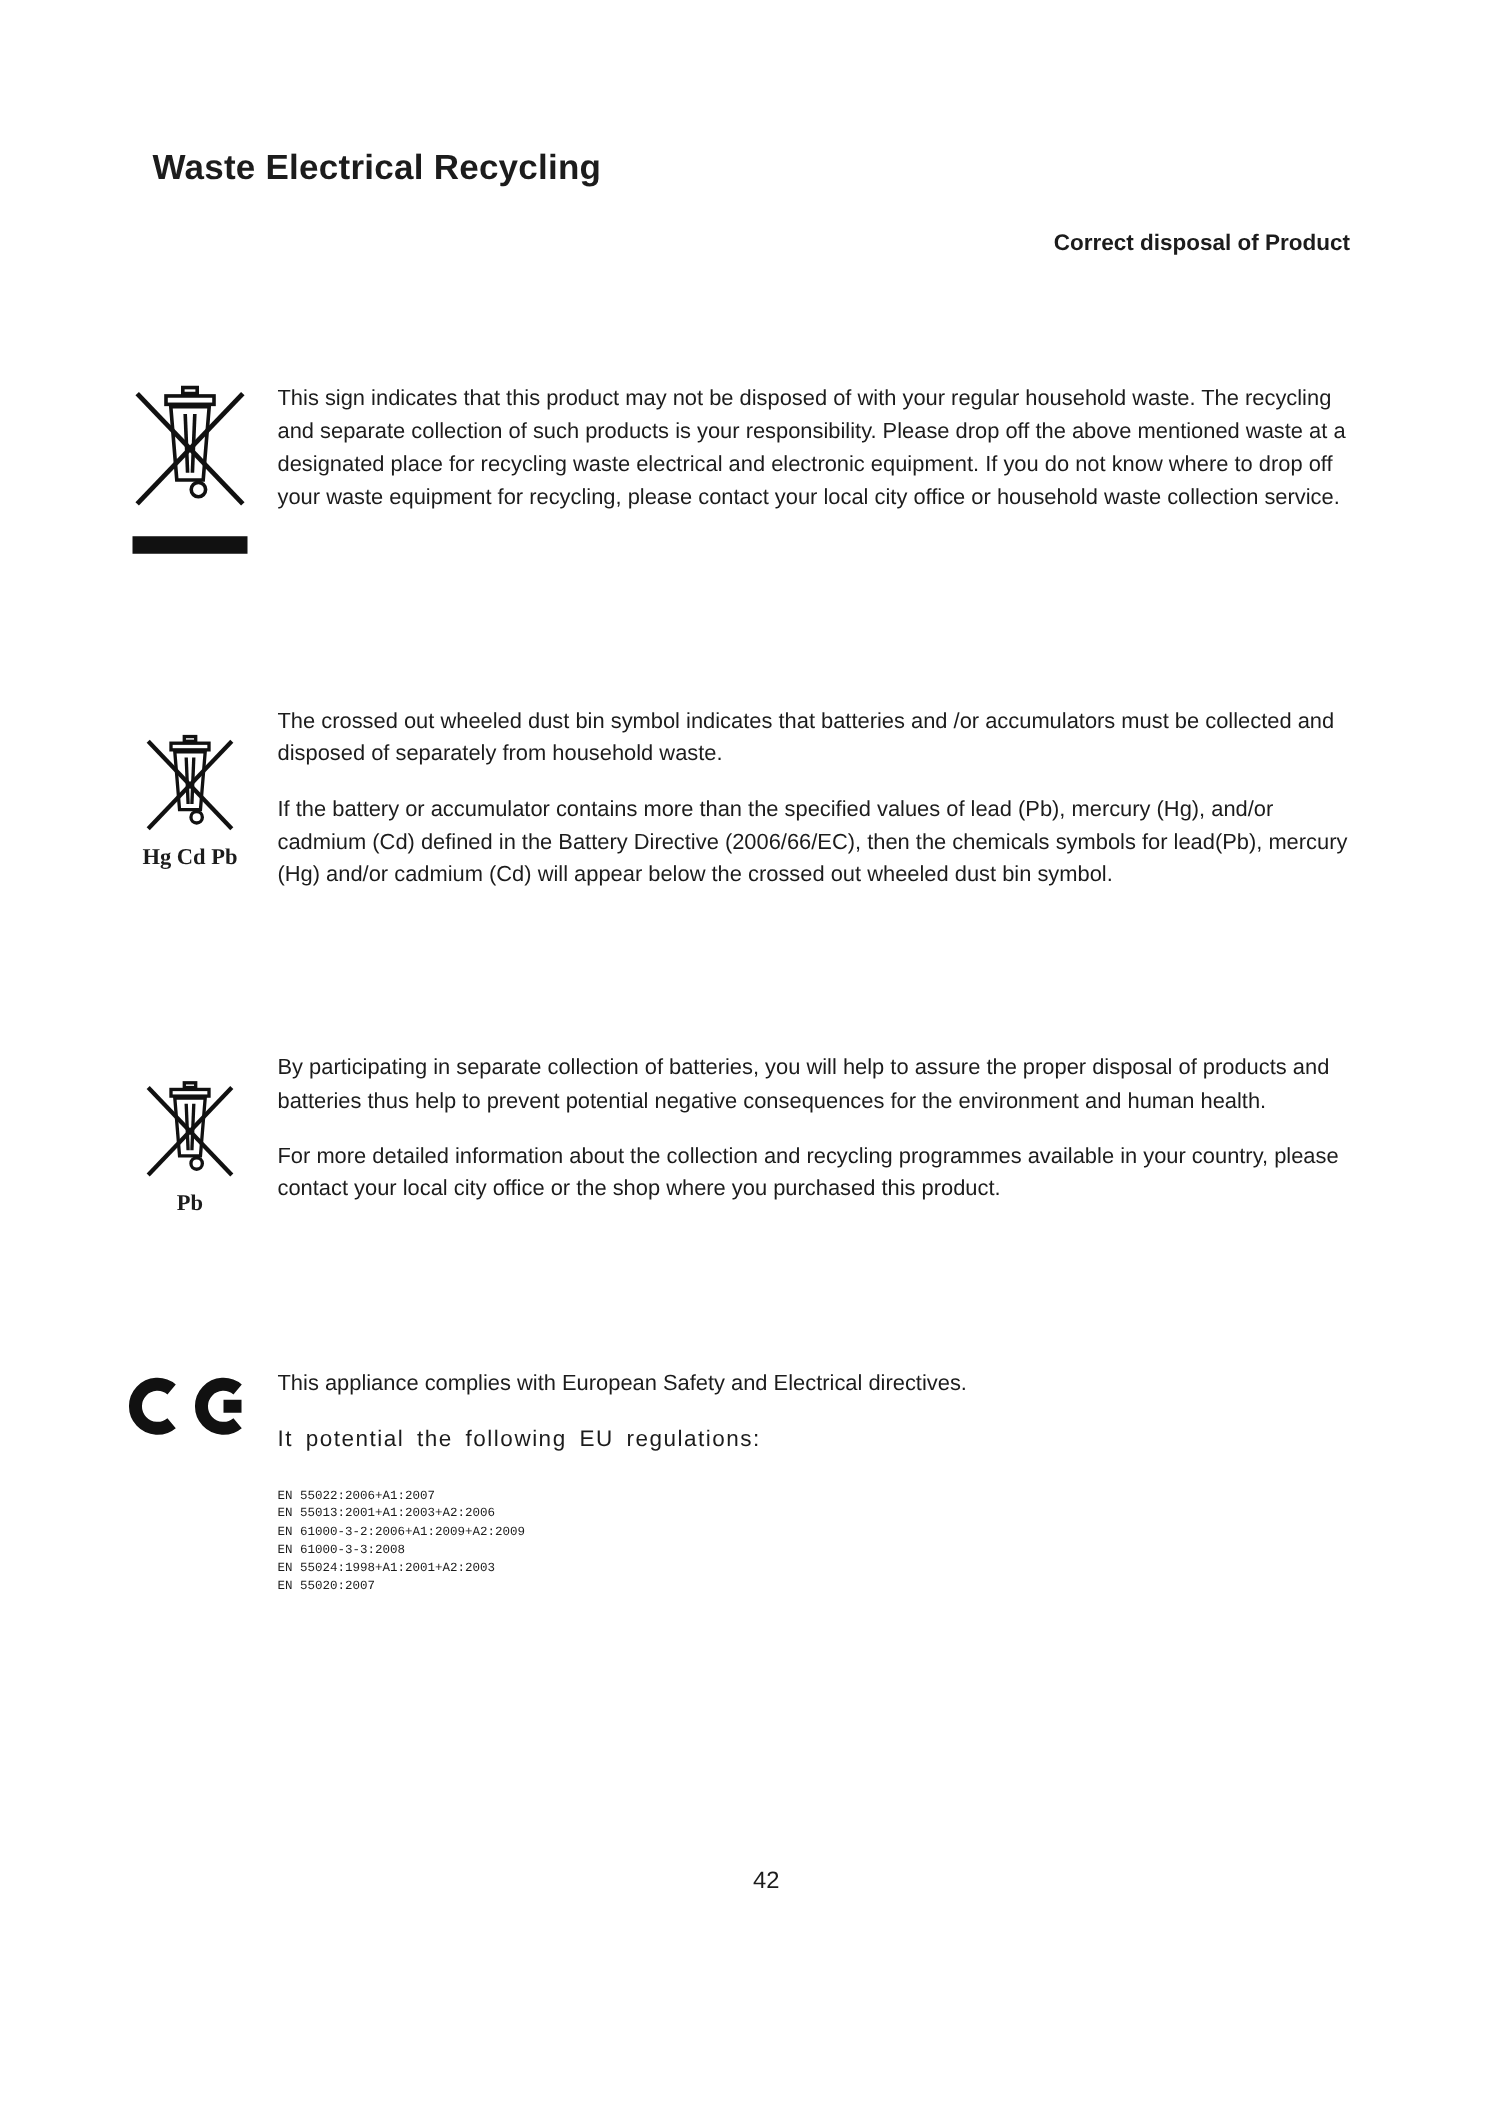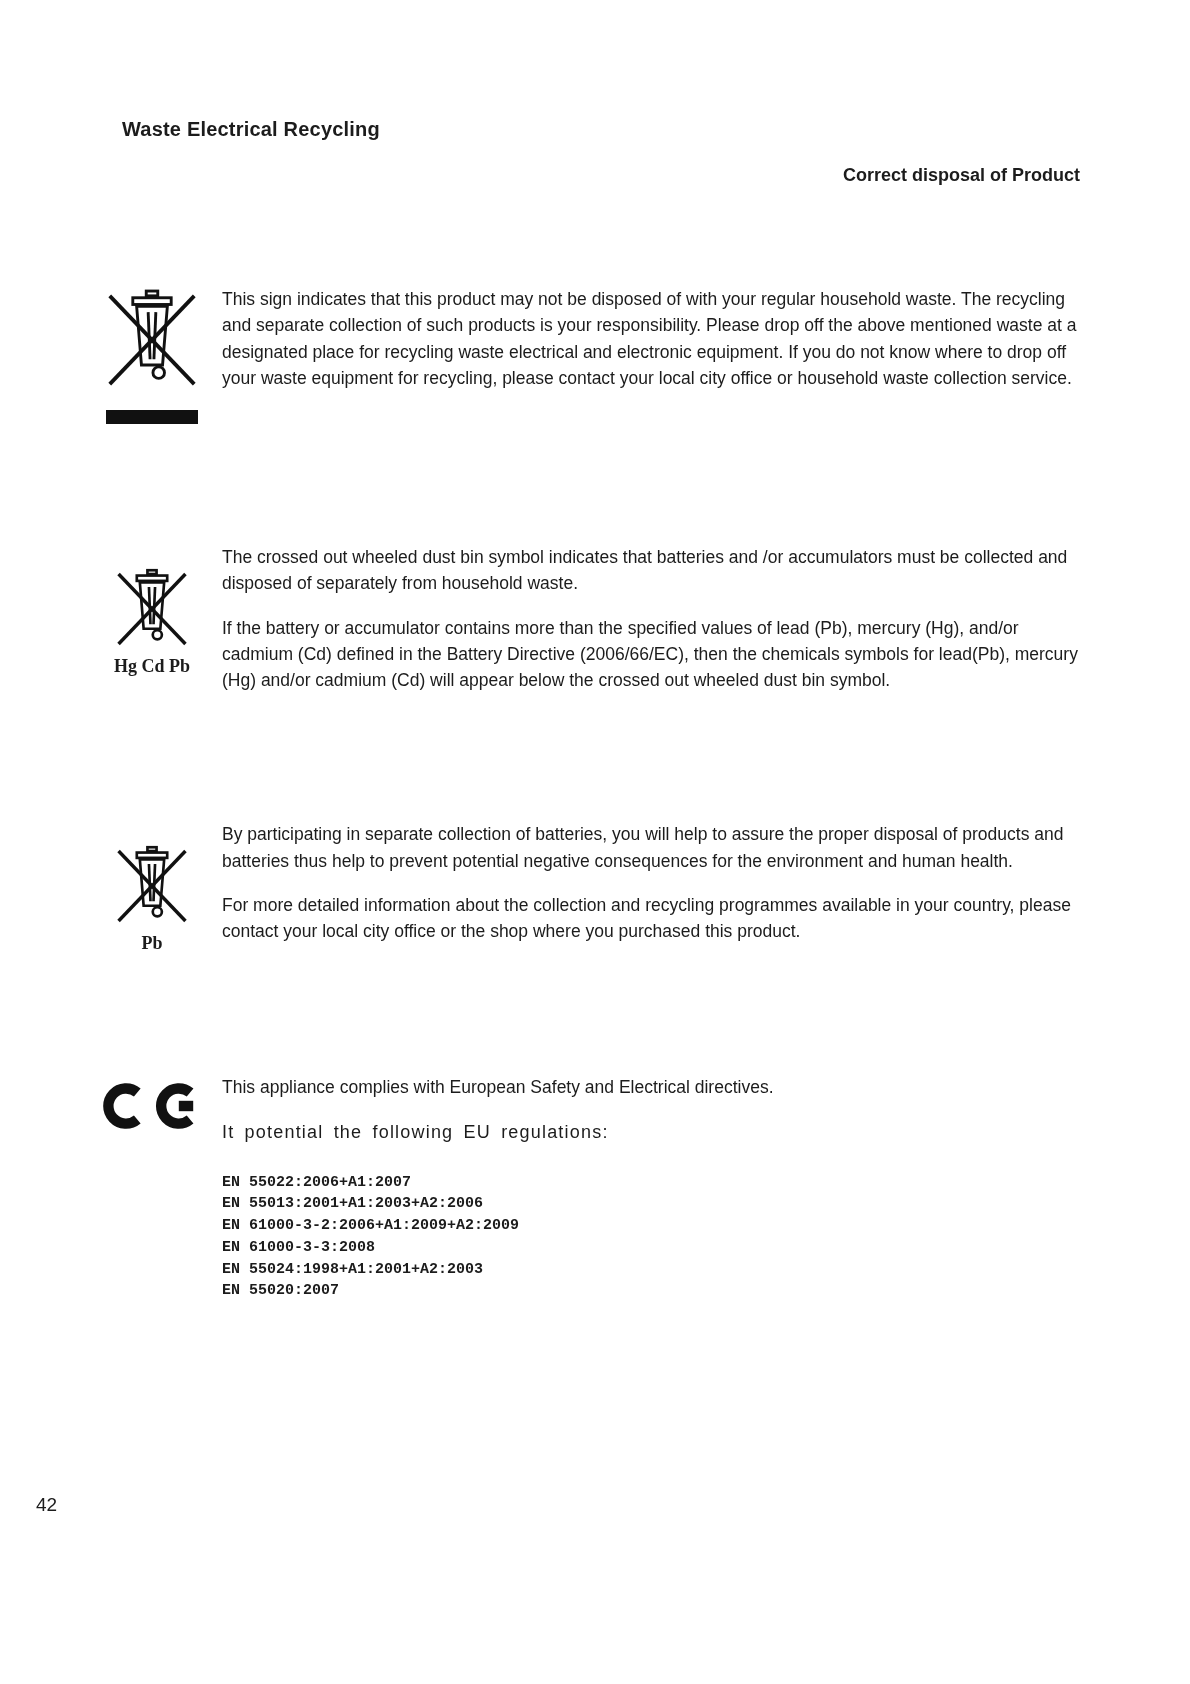--- a/index.html
+++ b/index.html
@@ -12,24 +12,24 @@
     position: relative;
     width: 1190px;
     height: 1684px;
     background: #ffffff;
     overflow: hidden;
   }
   .content {
     padding: 118px 110px 0 122px;
   }
   .title {
-    font-size: 20px;
+    font-size: 28px;
     font-weight: bold;
     letter-spacing: 0.2px;
-    margin-bottom: 24px;
+    margin-bottom: 34px;
   }
   .subtitle {
     font-size: 18px;
     font-weight: bold;
     margin-bottom: 100px;
     text-align: right;
   }
   .section {
     display: flex;
     align-items: flex-start;
@@ -79,29 +79,29 @@
     margin-bottom: 16px;
   }
   .ce-line2 {
     font-size: 18px;
     letter-spacing: 1.2px;
     word-spacing: 4px;
     margin-bottom: 26px;
   }
   .reg-list {
     font-family: "Liberation Mono", "DejaVu Sans Mono", monospace;
-    font-size: 15px;
+    font-size: 10px;
     line-height: 1.45;
-    font-weight: bold;
   }
   .page-number {
     position: absolute;
     bottom: 168px;
     left: 0;
     width: 100%;
+    text-align: center;
     font-size: 19px;
     padding-left: 36px;
   }
 </style>
 </head>
 <body>
 
 <div class="page">
   <div class="content">
 

